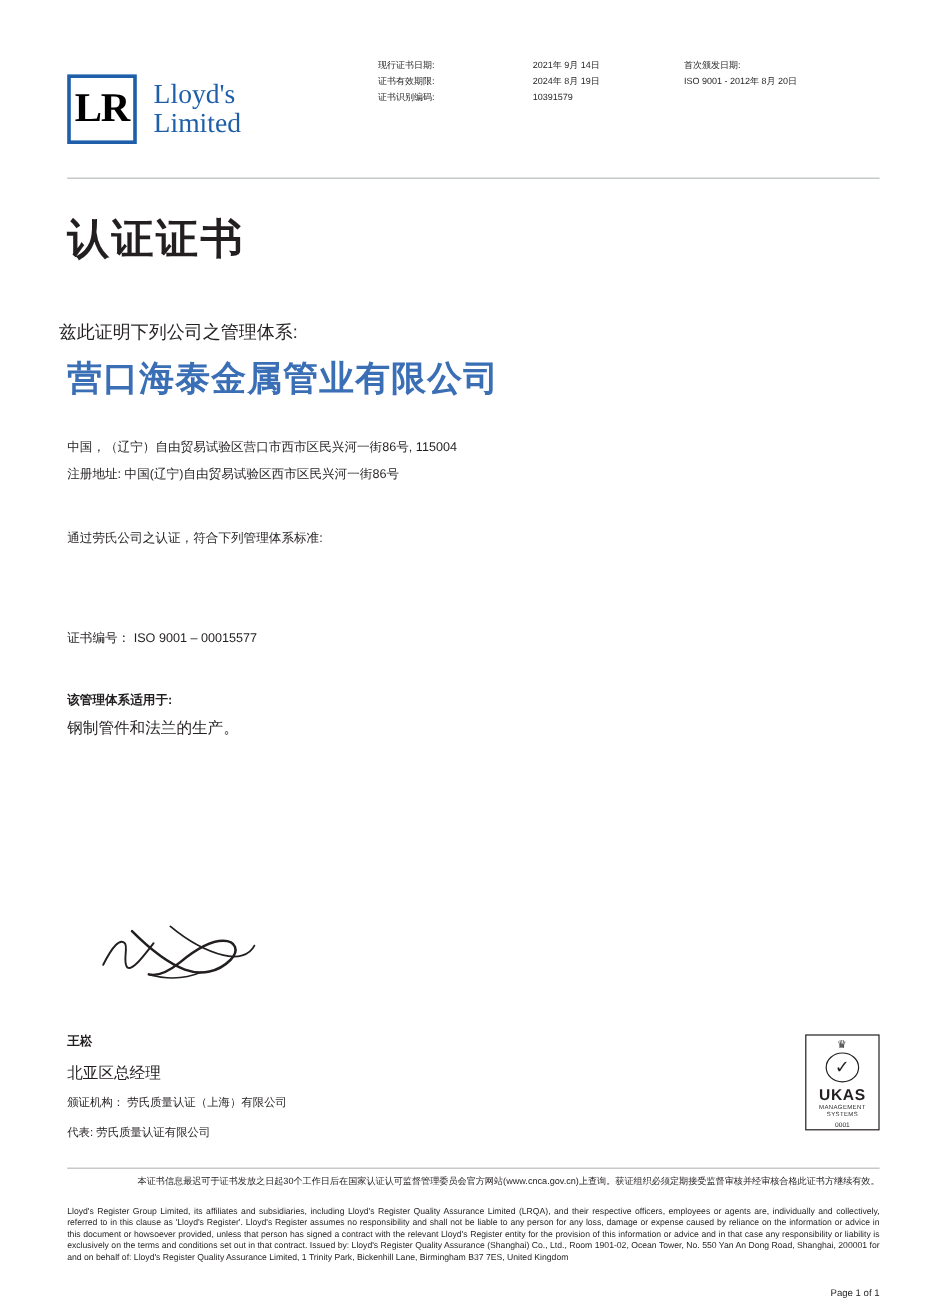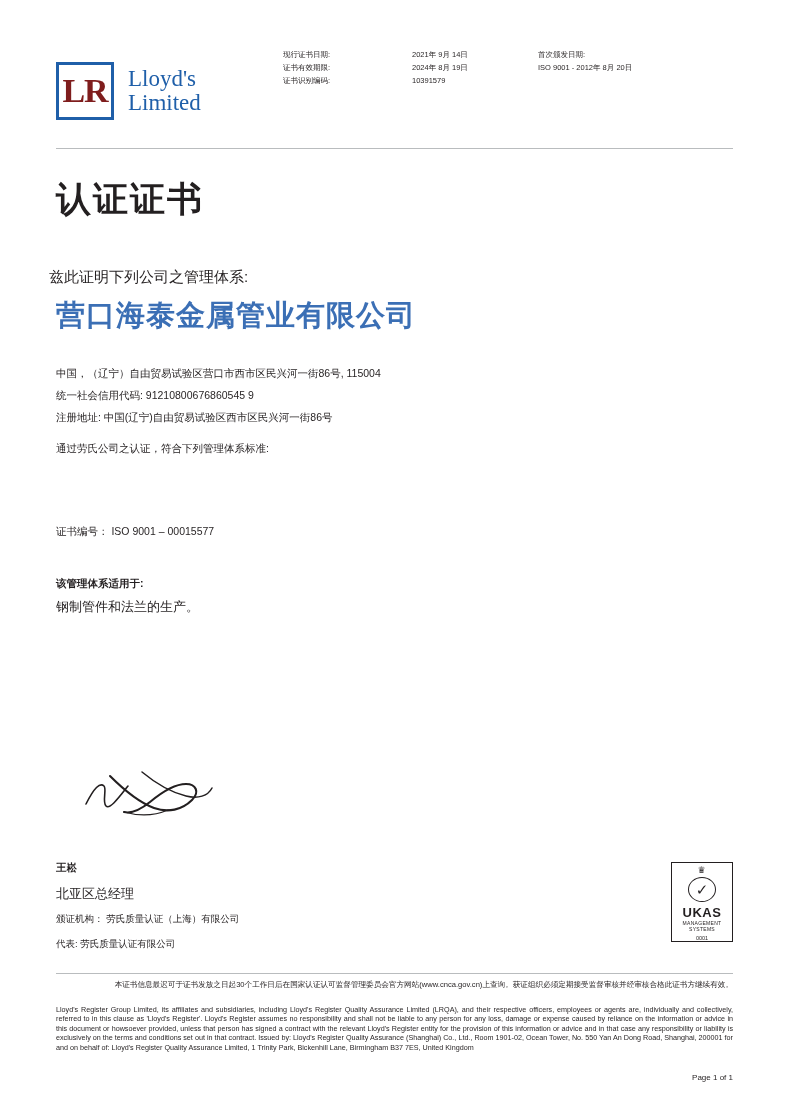--- a/index.html
+++ b/index.html
@@ -48,21 +48,21 @@
     left: 0;
     top: 0;
     width: 100%;
     height: 100%;
     display: flex;
     align-items: center;
     justify-content: center;
     font-family: "Liberation Serif", serif;
     font-size: 34px;
     font-weight: bold;
-    color: #7f1d1d;
+    color: #000000;
     letter-spacing: -1px;
     border-radius: 24px;
   }
   .logo-text {
     margin-left: 14px;
     font-family: "Liberation Serif", serif;
     font-size: 23px;
     line-height: 24px;
     color: #1f5fa9;
     font-weight: normal;
@@ -71,21 +71,21 @@
   .meta {
     position: absolute;
     top: 48px;
     font-size: 7.5px;
     line-height: 13px;
     color: #231f20;
   }
   .meta-col-1 { left: 283px; }
   .meta-col-2 { left: 412px; }
   .meta-col-3 { left: 538px; }
-  .meta div { white-space: nowrap; }
+  .meta div { white-space: nowrap; margin-left: 32px; }
 
   .rule {
     position: absolute;
     left: 56px;
     top: 148px;
     width: 677px;
     height: 1px;
     background: #b9bcbe;
   }
 
@@ -338,21 +338,20 @@
   <div class="rule"></div>
 
   <div class="title">认证证书</div>
 
   <div class="intro">兹此证明下列公司之管理体系:</div>
 
   <div class="company">营口海泰金属管业有限公司</div>
 
   <div class="addr-block">
     <div>中国，（辽宁）自由贸易试验区营口市西市区民兴河一街86号, 115004</div>
-    <div>统一社会信用代码: 91210800676860545 9</div>
     <div>注册地址:  中国(辽宁)自由贸易试验区西市区民兴河一街86号</div>
   </div>
 
   <div class="standards-lead">通过劳氏公司之认证，符合下列管理体系标准:</div>
 
 
   <div class="cert-no">证书编号：  ISO 9001 – 00015577</div>
 
   <div class="scope-head">该管理体系适用于:</div>
   <div class="scope-text">钢制管件和法兰的生产。</div>

